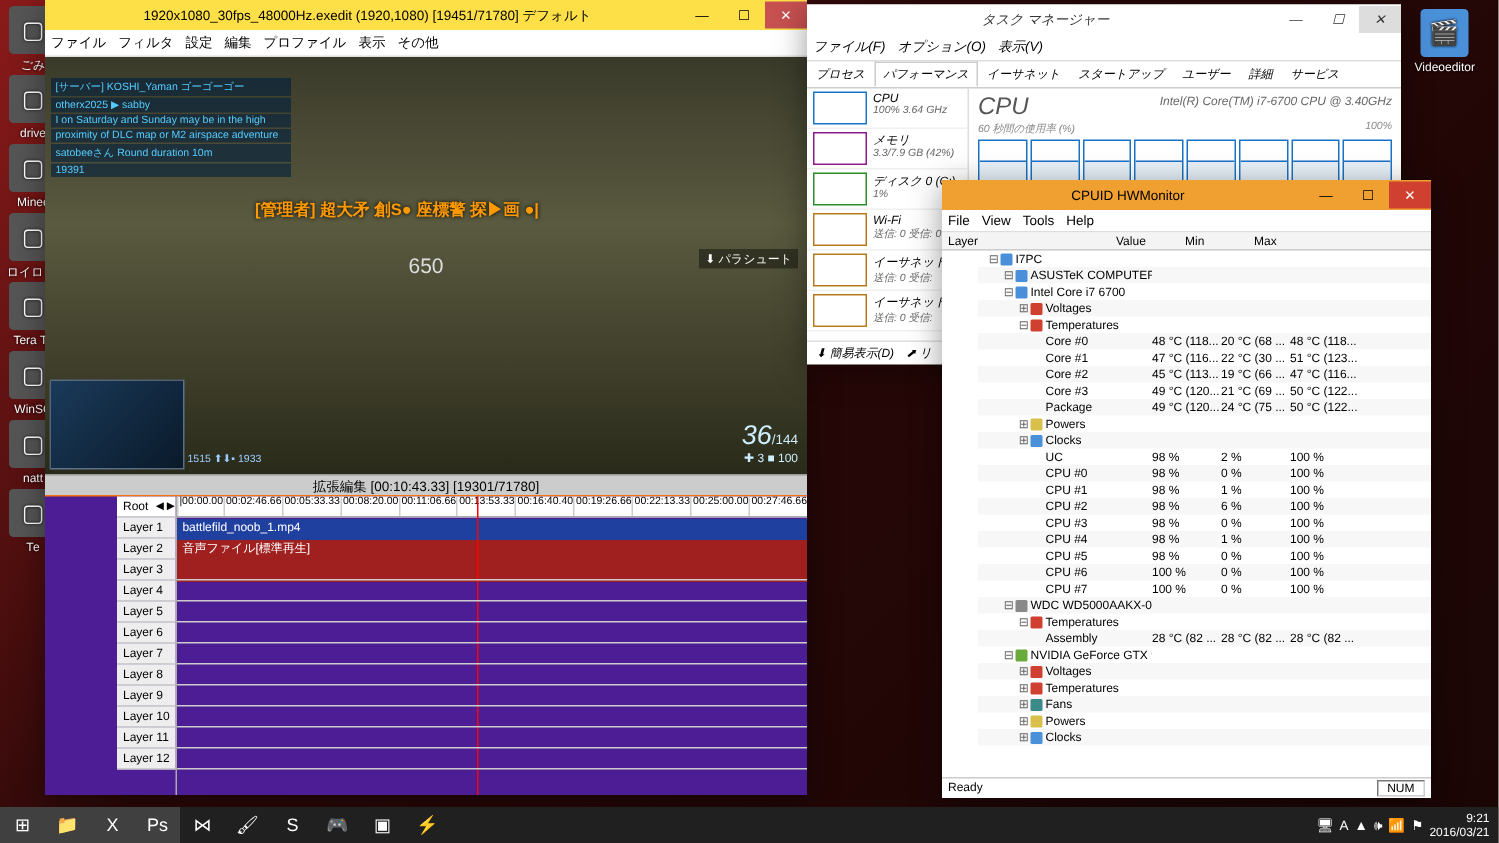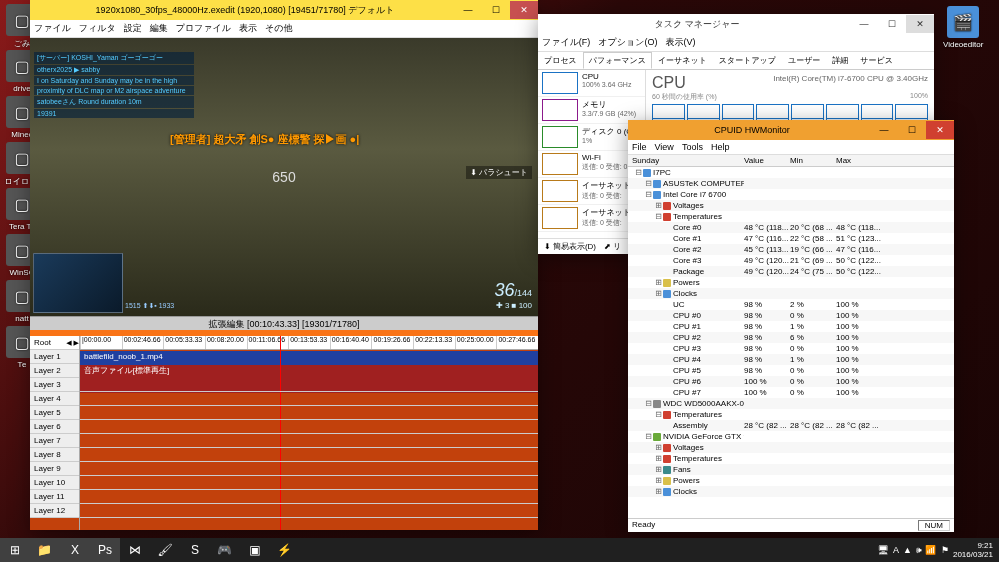--- a/index.html
+++ b/index.html
@@ -26,36 +26,36 @@
 #video .overlay { position: absolute; }
 #chatbox { left: 4px; top: 14px; width: 160px; font-size: 7px; color: #5cf; }
 #chatbox div { background: rgba(0,30,60,0.6); padding: 1px 3px; margin-bottom: 1px; }
 #admin-text { left: 140px; top: 94px; color: #f90; font-size: 11px; font-weight: bold; text-shadow: 0 0 3px #000; }
 #ammo { right: 6px; bottom: 6px; text-align: right; }
 #para { right: 6px; top: 128px; background: rgba(0,0,0,0.4); padding: 1px 4px; font-size: 8px; }
 #minimap { left: 3px; bottom: 3px; width: 90px; height: 60px; background: linear-gradient(135deg,#1a3a5a,#0a1a2a); border: 1px solid rgba(255,255,255,0.3); }
 #dmg { position:absolute; left:50%; top:50%; transform:translate(-50%,-50%); font-size:14px; color:#ddd; }
 
 #timeline-header { height: 14px; background: #ccc; text-align: center; font-size: 9px; line-height: 14px; border-top: 1px solid #999; }
-#timeline { flex: 1; display: flex; background: #c2410c; font-size: 8px; border-top: 6px solid #f97316; }
+#timeline { flex: 1; display: flex; background: #4c1d95; font-size: 8px; border-top: 1px solid #f97316; padding-left: 48px; }
 #layer-labels { width: 50px; border-right: 1px solid #aaa; }
 #layer-labels div { height: 14px; border-bottom: 1px solid #ccc; padding-left: 4px; line-height: 14px; background: #eee; }
 #layer-labels .root { background: #fff; display:flex; }
 #layer-labels .root span:first-child { flex:1; }
 #tracks { flex: 1; position: relative; }
 .track-row { height: 14px; border-bottom: 1px solid #ccc; position: relative; }
 .time-ruler { height: 14px; background: #fff; border-bottom: 1px solid #aaa; display: flex; font-size: 7px; }
 .time-ruler span { flex: 1; border-left: 1px solid #ccc; padding-left: 1px; }
 .clip { position: absolute; left: 0; height: 28px; top: 1px; line-height: 12px; padding-left: 4px; font-size: 8px; color: #fff; }
 .clip-blue { background: #2040a0; width: 100%; }
 .clip-red { background: #a02020; width: 100%; }
 #playhead { position: absolute; left: 200px; top: 0; bottom: 0; width: 1px; background: #f00; }
 
 
-#taskmgr { left: 538px; top: 14px; width: 396px; height: 240px; }
+#taskmgr { left: 538px; top: 3px; width: 396px; height: 240px; font-style: italic; }
 #taskmgr .titlebar { background: #fff; color: #333; }
 #tm-tabs { display: flex; font-size: 8px; border-bottom: 1px solid #ccc; }
 #tm-tabs span { padding: 2px 5px; border: 1px solid transparent; }
 #tm-tabs .active { border: 1px solid #ccc; border-bottom-color: #fff; background: #fff; }
 #tm-body { flex: 1; display: flex; font-size: 9px; }
 #tm-left { width: 108px; border-right: 1px solid #ddd; }
 .tm-metric { display: flex; padding: 2px 4px; gap: 4px; border-bottom: 1px solid #f0f0f0; }
 .tm-chart { width: 36px; height: 22px; border: 1px solid; }
 .tm-chart.cpu { border-color: #1a72c4; }
 .tm-chart.mem { border-color: #8b1a8b; }
@@ -76,21 +76,21 @@
 
 #hwmon { left: 628px; top: 120px; width: 326px; height: 412px; }
 #hwmon .titlebar { background: #f0a030; color: #000; }
 #hwmon .closebtn { background: #d04030; }
 #hw-head { display: flex; font-size: 8px; background: #f4f4f4; border-bottom: 1px solid #ccc; padding: 1px 0; }
 #hw-head span:nth-child(1) { width: 116px; padding-left: 4px; }
 #hw-head span:nth-child(2) { width: 46px; }
 #hw-head span:nth-child(3) { width: 46px; }
 #hw-head span:nth-child(4) { width: 46px; }
 #hw-tree { flex: 1; overflow: auto; font-size: 8px; line-height: 11px; }
-.hw-row { display: flex; white-space: nowrap; }
+.hw-row { display: flex; white-space: nowrap; margin-left: 24px; }
 .hw-row:nth-child(even) { background: #f7f7f7; }
 .hw-row .n { width: 116px; overflow: hidden; }
 .hw-row .v { width: 46px; }
 .hw-ind { display: inline-block; }
 .hw-ico { display: inline-block; width: 8px; height: 8px; margin-right: 2px; vertical-align: middle; border-radius: 1px; }
 .tgl { display:inline-block; width:9px; color:#666; text-align:center; font-size:8px; }
 #hw-status { height: 14px; font-size: 8px; padding: 1px 4px; border-top: 1px solid #ccc; display: flex; }
 #hw-status span:first-child { flex: 1; }
 #hw-status .num { border: 1px inset #ccc; padding: 0 6px; margin-left: auto; }
 
@@ -316,21 +316,21 @@
       <div class="winbtn closebtn">✕</div>
     </div>
   </div>
   <div class="menubar" id="hw-menu">
       <span>File</span>
       <span>View</span>
       <span>Tools</span>
       <span>Help</span>
     </div>
   <div id="hw-head">
-      <span>Sunday</span>
+      <span>Layer</span>
       <span>Value</span>
       <span>Min</span>
       <span>Max</span>
     </div>
   <div id="hw-tree">
       <div class="hw-row">
         <span class="n"><span class="hw-ind" style="width:6px"></span><span class="tgl">⊟</span><span class="hw-ico" style="background:#4a90d9"></span>I7PC</span>
         <span class="v"></span>
         <span class="v"></span>
         <span class="v"></span>
@@ -361,21 +361,21 @@
       </div>
       <div class="hw-row">
         <span class="n"><span class="hw-ind" style="width:36px"></span><span class="tgl"></span>Core #0</span>
         <span class="v">48 °C (118...</span>
         <span class="v">20 °C (68 ...</span>
         <span class="v">48 °C (118...</span>
       </div>
       <div class="hw-row">
         <span class="n"><span class="hw-ind" style="width:36px"></span><span class="tgl"></span>Core #1</span>
         <span class="v">47 °C (116...</span>
-        <span class="v">22 °C (58 ...</span>
+        <span class="v">22 °C (30 ...</span>
         <span class="v">51 °C (123...</span>
       </div>
       <div class="hw-row">
         <span class="n"><span class="hw-ind" style="width:36px"></span><span class="tgl"></span>Core #2</span>
         <span class="v">45 °C (113...</span>
         <span class="v">19 °C (66 ...</span>
         <span class="v">47 °C (116...</span>
       </div>
       <div class="hw-row">
         <span class="n"><span class="hw-ind" style="width:36px"></span><span class="tgl"></span>Core #3</span>

